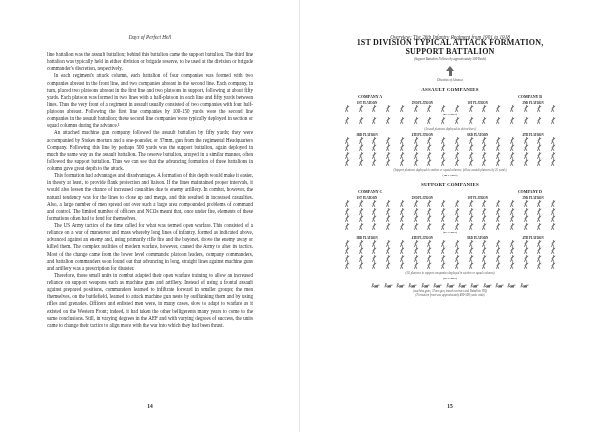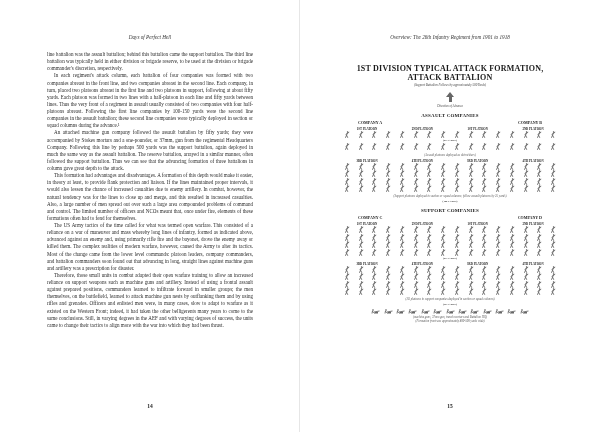--- a/index.html
+++ b/index.html
@@ -7,21 +7,21 @@
   .page { position:absolute; top:0; height:432px; width:300px; background:#fff; }
   .page.left { left:0; }
   .page.right { left:300px; }
   .gutter { position:absolute; left:299px; top:0; width:2px; height:432px; background:#e6e6e6; }
   .running-head { position:absolute; top:34px; left:0; width:100%; text-align:center; font-style:italic; font-size:5.2px; color:#333; }
   .body-text { position:absolute; left:47px; top:51px; width:206px; font-size:5.05px; line-height:7.12px; text-align:justify; color:#2a2a2a; }
   .body-text p { margin:0; text-indent:7px; }
   .body-text p.first { text-indent:0; }
   .folio { position:absolute; top:403px; width:100%; text-align:center; font-size:5.5px; font-weight:bold; }
 
-  .fig { position:absolute; left:30px; top:64px; width:240px; text-align:center; }
+  .fig { position:absolute; left:30px; top:38px; width:240px; text-align:center; }
   .fig-title { font-weight:bold; font-size:8px; line-height:9px; letter-spacing:0.2px; color:#1a1a1a; }
   .fig-sub { font-style:italic; font-size:3.2px; color:#444; margin-top:1px; }
   .arrow { margin:5px auto 0; width:0; height:0; border-left:4px solid transparent; border-right:4px solid transparent; border-bottom:5px solid #666; }
   .arrow-stem { width:3px; height:5px; background:#666; margin:0 auto; }
   .dir { font-style:italic; font-size:3px; color:#444; margin-top:2px; }
   .sec-title { font-weight:bold; font-size:5px; margin-top:5px; letter-spacing:0.2px; }
   .companies { display:flex; justify-content:space-between; padding:0 28px; font-weight:bold; font-size:4px; margin-top:2px; }
   .plt-labels { display:flex; justify-content:space-between; padding:0 10px; font-weight:bold; font-size:3px; margin-top:2px; }
   .plt-labels span { width:54px; text-align:center; }
   .row { display:flex; justify-content:center; gap:0px; height:7.4px; }
@@ -48,21 +48,21 @@
   <div class="folio">14</div>
 </div>
 
 <div class="gutter"></div>
 
 <div class="page right">
   <div class="running-head">Overview: The 26th Infantry Regiment from 1901 to 1918</div>
   <div class="fig">
     <div class="fig-title">
       <div>1ST DIVISION TYPICAL ATTACK FORMATION,</div>
-      <div>ATTACK BATTALION</div>
+      <div>SUPPORT BATTALION</div>
     </div>
     <div class="fig-sub">(Support Battalion Follows by approximately 500 Yards)</div>
     <div>
         <div class="arrow"></div>
         <div class="arrow-stem"></div>
       </div>
     <div class="dir">Direction of Advance</div>
 
     <div class="sec-title">ASSAULT COMPANIES</div>
     <div class="companies">

